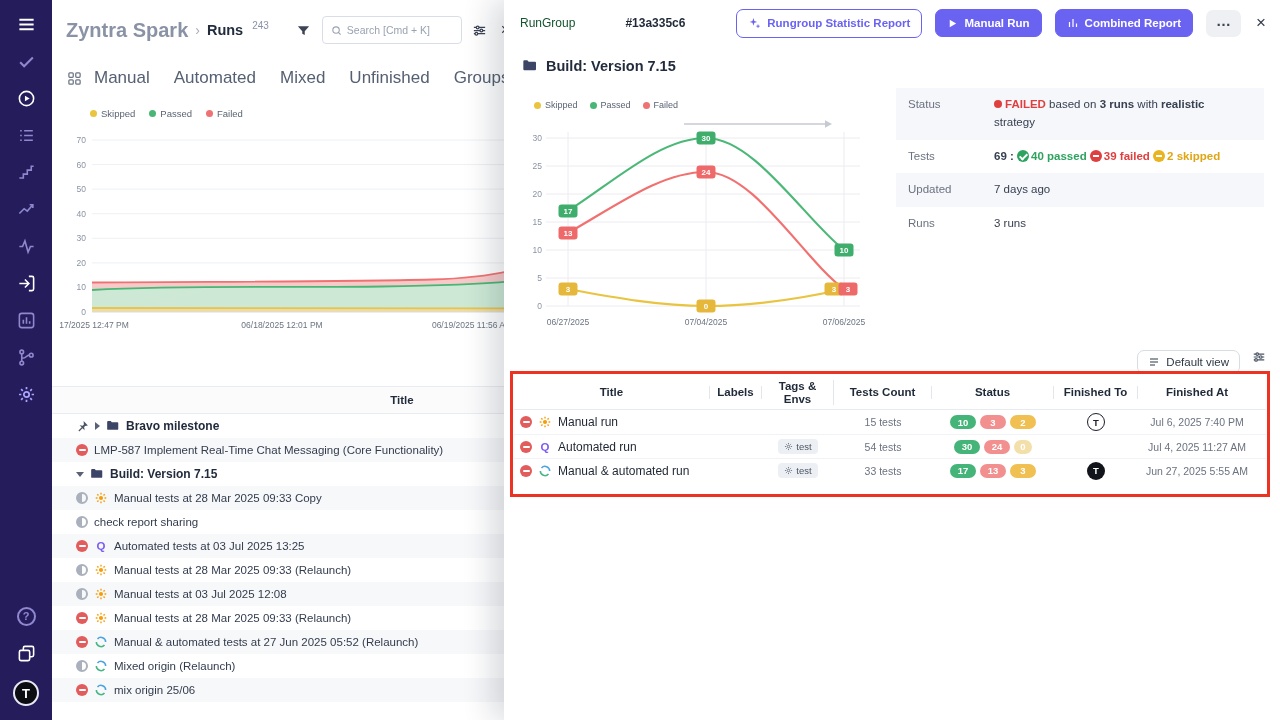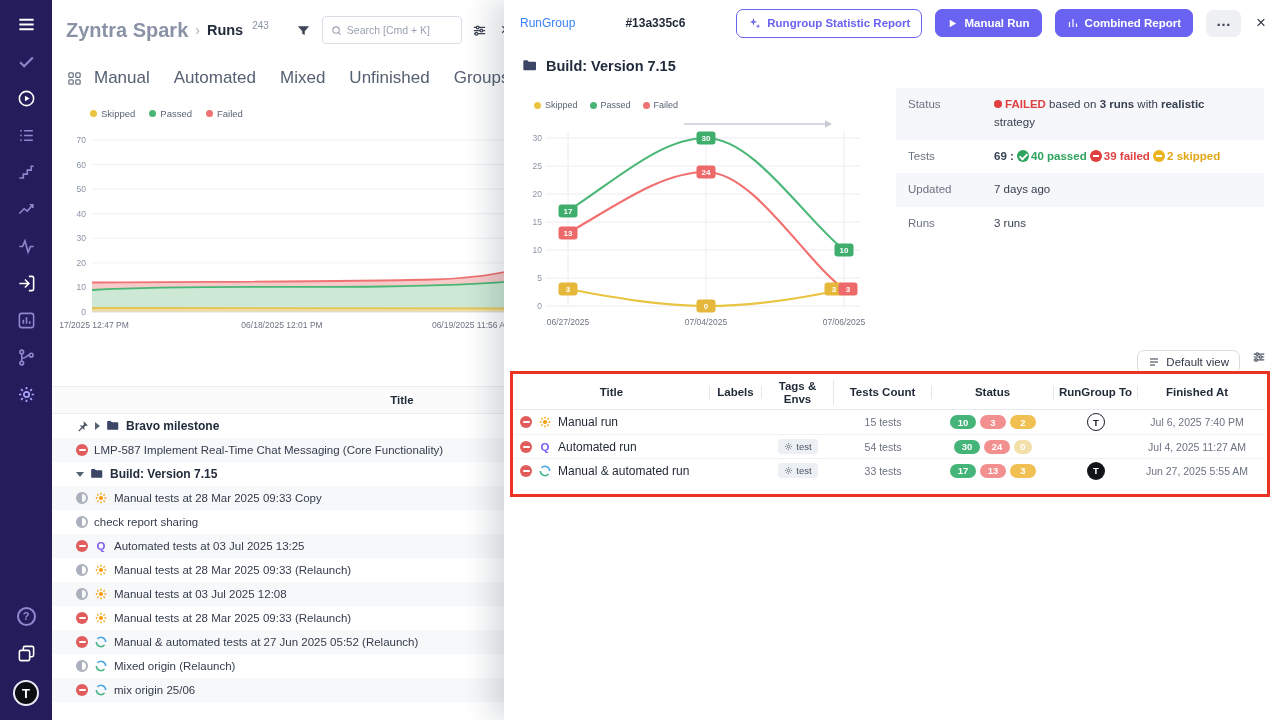--- a/index.html
+++ b/index.html
@@ -55,21 +55,21 @@
   .st { width:12px; height:12px; border-radius:50%; flex:0 0 12px; position:relative; }
   .st.red { background:#e35c5c; }
   .st.red::after { content:""; position:absolute; left:2.5px; top:5px; width:7px; height:2px; background:#fff; border-radius:1px; }
   .st.gray { border:2px solid #aab0bc; background:linear-gradient(90deg,#aab0bc 50%,transparent 50%); }
   .ticn { width:14px; height:14px; flex:0 0 14px; display:flex; align-items:center; justify-content:center; }
   .qmark { color:#7c5cf0; font-weight:bold; font-size:11.5px; }
 
   
   .drawer { position:absolute; left:504px; top:0; width:776px; height:720px; background:#fff; box-shadow:-12px 0 28px rgba(15,23,42,.16); z-index:40; }
   .dhead { display:flex; align-items:center; height:46px; padding:0 14px 0 16px; gap:6px; }
-  .dgroup { color:#3b82f6; font-size:12px; }
+  .dgroup { color:#14532d; font-size:12px; }
   .dgid { color:#1f2937; font-size:12px; font-weight:bold;margin-left:44px; }
   .dbtns { margin-left:auto; display:flex; align-items:center; gap:13px; }
   .btn { display:flex; align-items:center; gap:6px; border-radius:7px; font-size:11.5px; font-weight:600; padding:7px 11px; cursor:pointer; white-space:nowrap; }
   .btn svg { flex:0 0 auto; }
   .btn.outline { border:1px solid #6a63f2; color:#6a63f2; background:#fff; }
   .btn.solid { background:#6a63f2; color:#fff; border:1px solid #6a63f2; }
   .btn.more { background:#eef0f4; color:#3c4456; padding:2px 10px 8px; font-weight:bold; font-size:15px; }
   .dclose { font-size:17px; color:#343b49; cursor:pointer; margin-left:2px; }
 
   .dtitle { position:absolute; left:18px; top:58px; display:flex; align-items:center; gap:8px; font-size:14.5px; font-weight:bold; color:#222c3d; }
@@ -563,21 +563,21 @@
         </svg>
     </div>
 
     <div class="dtable">
       <div class="thead">
         <span class="hc">Title</span>
         <span class="hc">Labels</span>
         <span class="hc">Tags &amp; Envs</span>
         <span class="hc">Tests Count</span>
         <span class="hc">Status</span>
-        <span class="hc">RunGroup To</span>
+        <span class="hc">Finished To</span>
         <span class="hc">Finished At</span>
       </div>
 
       <div class="trow">
         <span class="tcell title">
           <span class="st red"></span>
           <svg class="ticn" viewBox="0 0 24 24">
               <g stroke="#f59e0b" stroke-width="2.4">
                 <circle cx="12" cy="12" r="3.6" fill="#f59e0b" stroke="none"></circle>
                 <path d="M12 3v3M12 18v3M3 12h3M18 12h3M5.6 5.6l2.1 2.1M16.3 16.3l2.1 2.1M18.4 5.6l-2.1 2.1M7.7 16.3l-2.1 2.1"></path>

